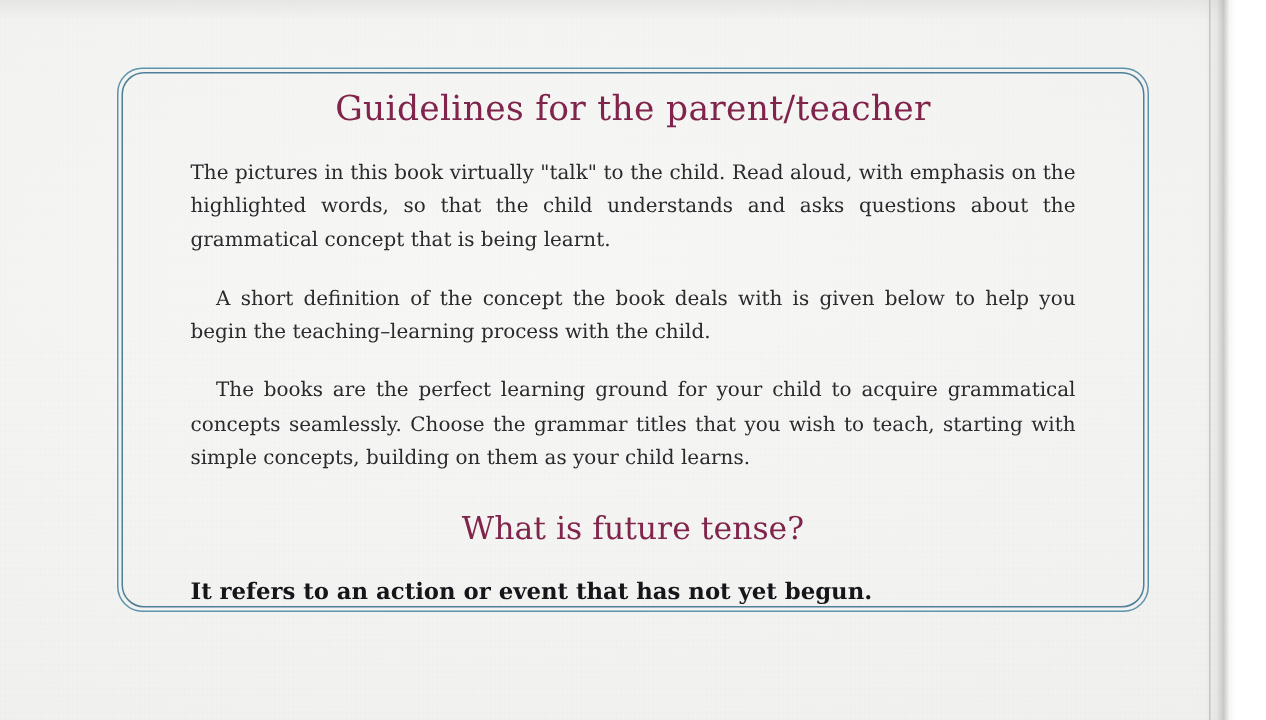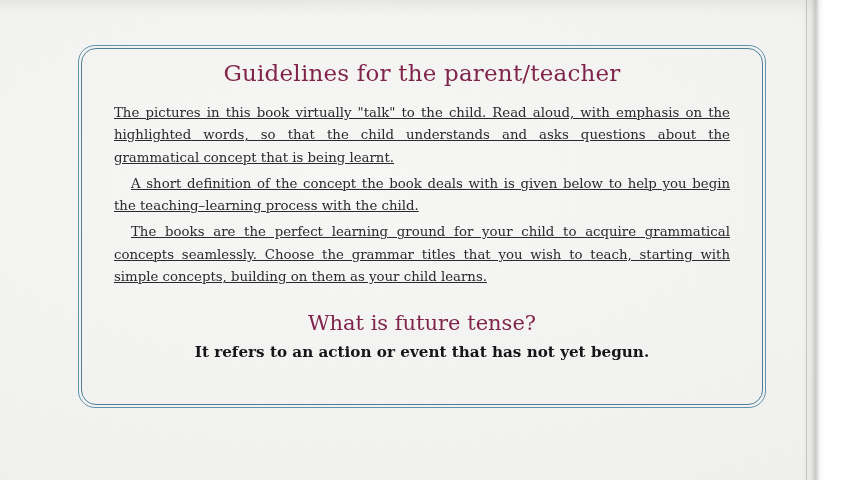--- a/index.html
+++ b/index.html
@@ -100,43 +100,42 @@
   }
 
   .body-block {
     color: #2a2a2c;
     font-size: 13.3px;
     line-height: 22.3px;
     text-align: justify;
     text-justify: inter-word;
   }
   .body-block p {
-    margin: 4px;
-    text-decoration: underline;
+    margin: 17px;
   }
   .body-block p.indented {
     text-indent: 17px;
   }
 
   .section-title {
     color: #80244b;
     font-size: 21px;
     line-height: 28px;
     text-align: center;
     margin: 21px 0 4px 0;
     font-weight: 400;
   }
 
   .definition {
     color: #16161a;
     font-size: 15.2px;
     line-height: 22px;
-    text-align: center;
+    text-align: left;
     font-weight: bold;
-    margin: 0;
+    margin: 17px;
   }
 </style>
 </head>
 <body>
 
 <div class="page">
 
   <div class="paper-base"></div>
   <div class="paper-grain"></div>
   <div class="top-shadow"></div>

